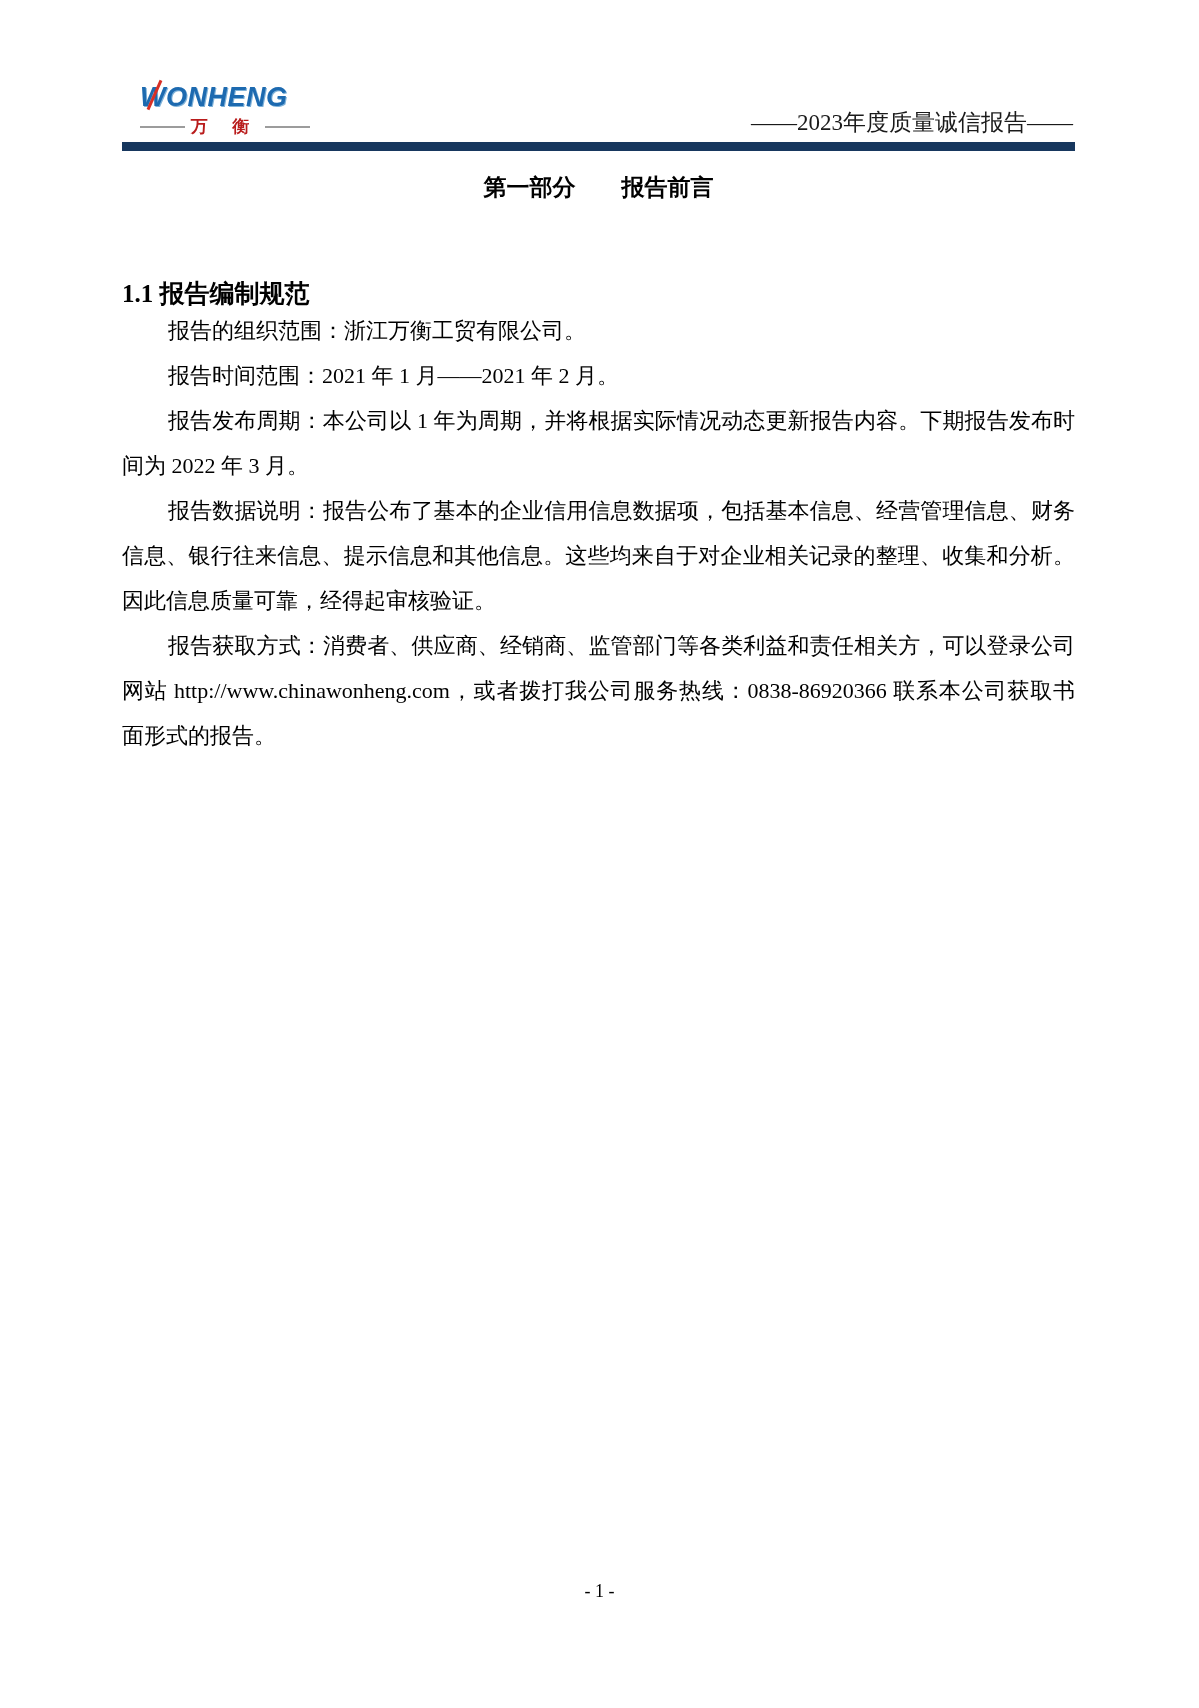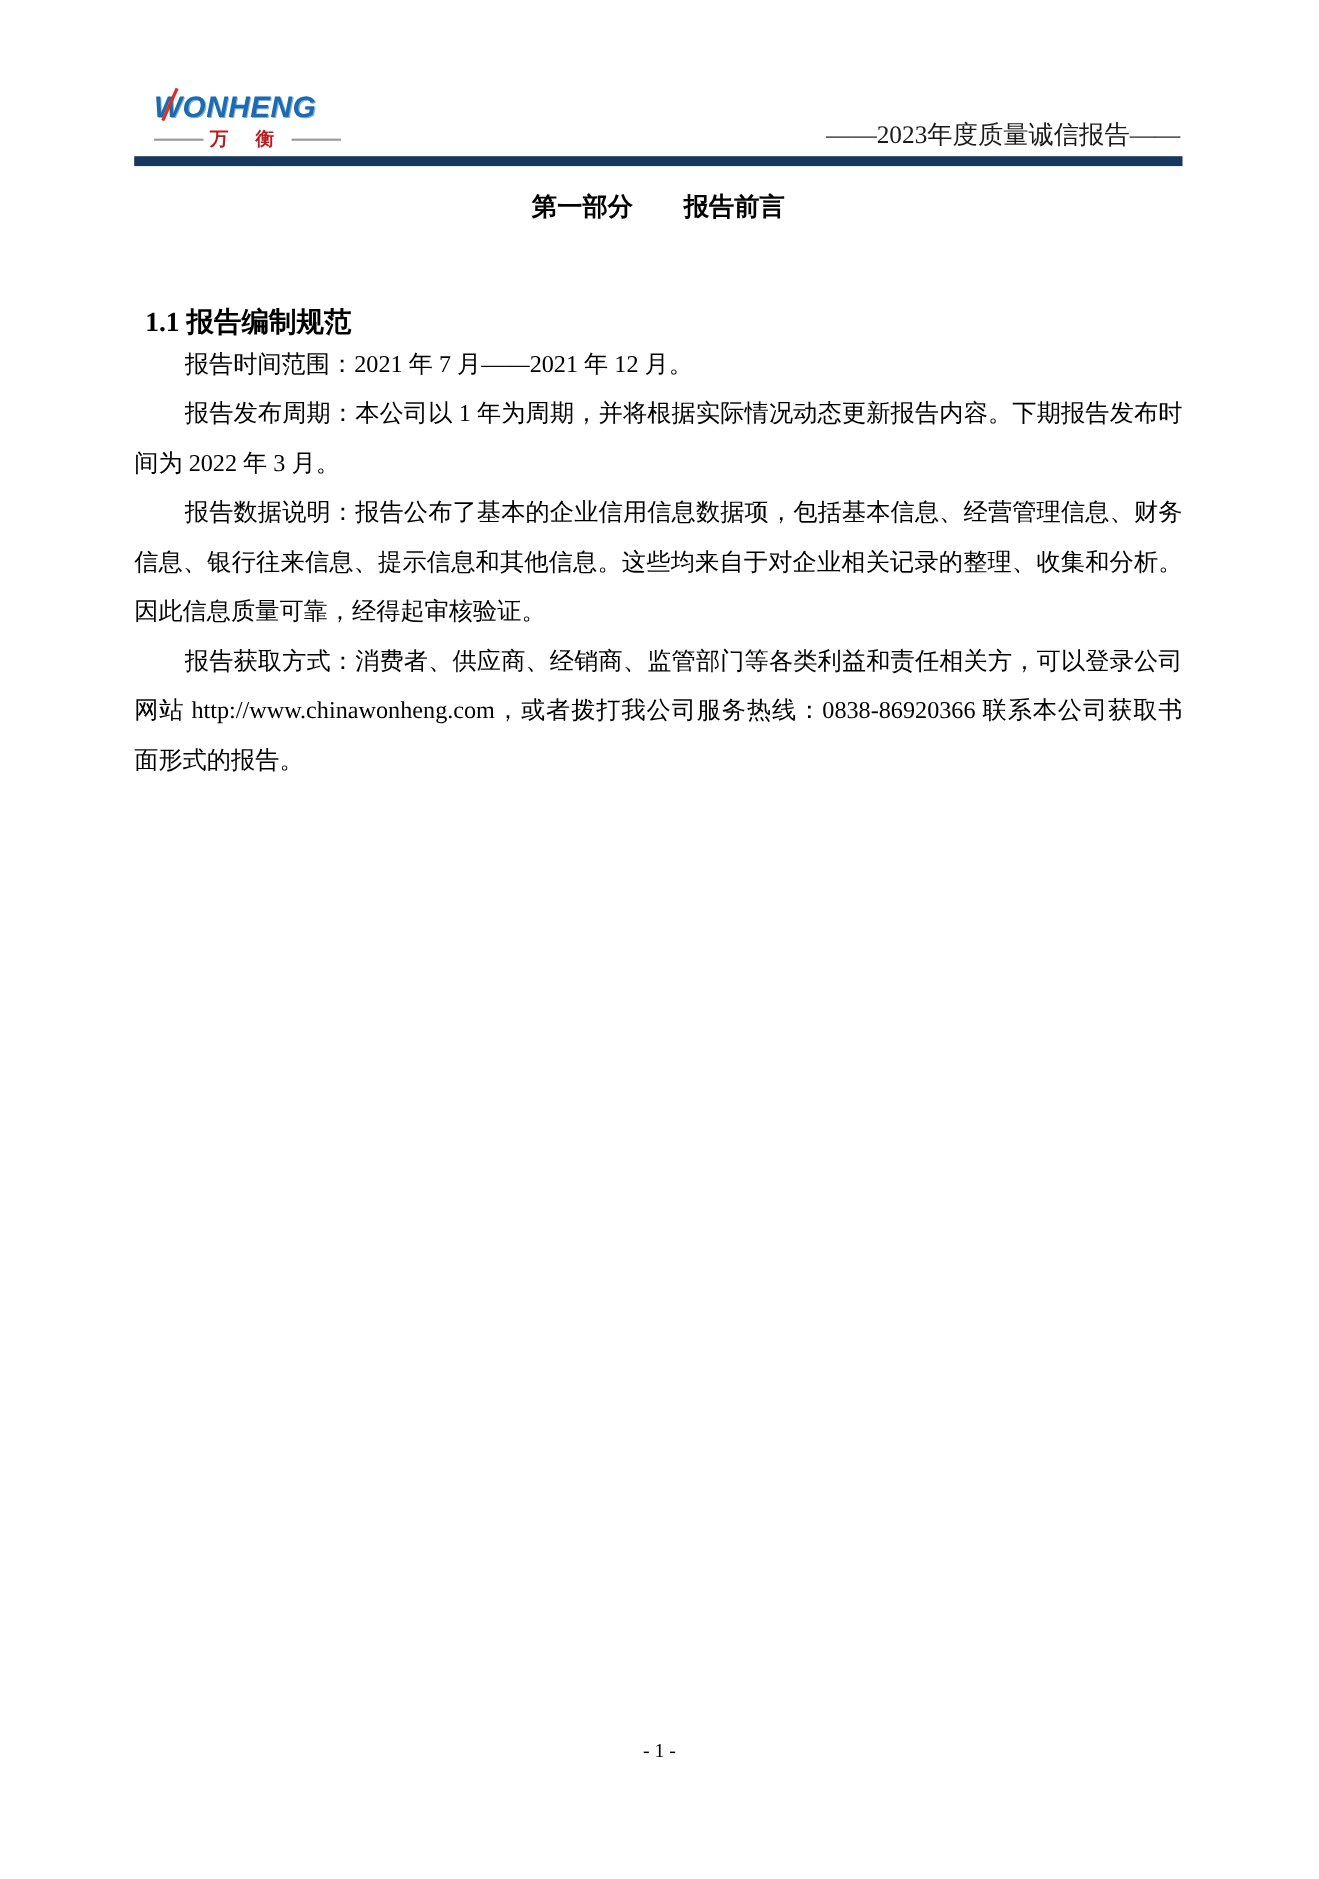--- a/index.html
+++ b/index.html
@@ -96,21 +96,21 @@
   }
   .doc-title {
     margin: 21px 0 0 0;
     text-align: center;
     font-size: 23px;
     font-weight: bold;
     line-height: 32px;
     white-space: pre;
   }
   .section-heading {
-    margin: 76px 0 0 10px;
+    margin: 76px 0 0 0;
     font-size: 25px;
     font-weight: bold;
     line-height: 28px;
     white-space: pre;
   }
   .body-text {
     margin: 0;
     padding: 0;
     width: 953px;
   }
@@ -155,21 +155,22 @@
       </div>
     </div>
     <div class="header-label">——2023年度质量诚信报告——</div>
     <div class="navy-rule"></div>
   </div>
 
   <div class="content">
     <h1 class="doc-title">第一部分　　报告前言</h1>
     <h2 class="section-heading">1.1 报告编制规范</h2>
     <div class="body-text">
-      <p>报告时间范围：2021 年 7 月——2021 年 12 月。</p>
+      <p>报告的组织范围：浙江万衡工贸有限公司。</p>
+      <p>报告时间范围：2021 年 1 月——2021 年 2 月。</p>
       <p>报告发布周期：本公司以 1 年为周期，并将根据实际情况动态更新报告内容。下期报告发布时间为 2022 年 3 月。</p>
       <p>报告数据说明：报告公布了基本的企业信用信息数据项，包括基本信息、经营管理信息、财务信息、银行往来信息、提示信息和其他信息。这些均来自于对企业相关记录的整理、收集和分析。因此信息质量可靠，经得起审核验证。</p>
       <p>报告获取方式：消费者、供应商、经销商、监管部门等各类利益和责任相关方，可以登录公司网站 http://www.chinawonheng.com，或者拨打我公司服务热线：0838-86920366 联系本公司获取书面形式的报告。</p>
     </div>
   </div>
 
   <div class="footer">- 1 -</div>
 
 </div>
 

